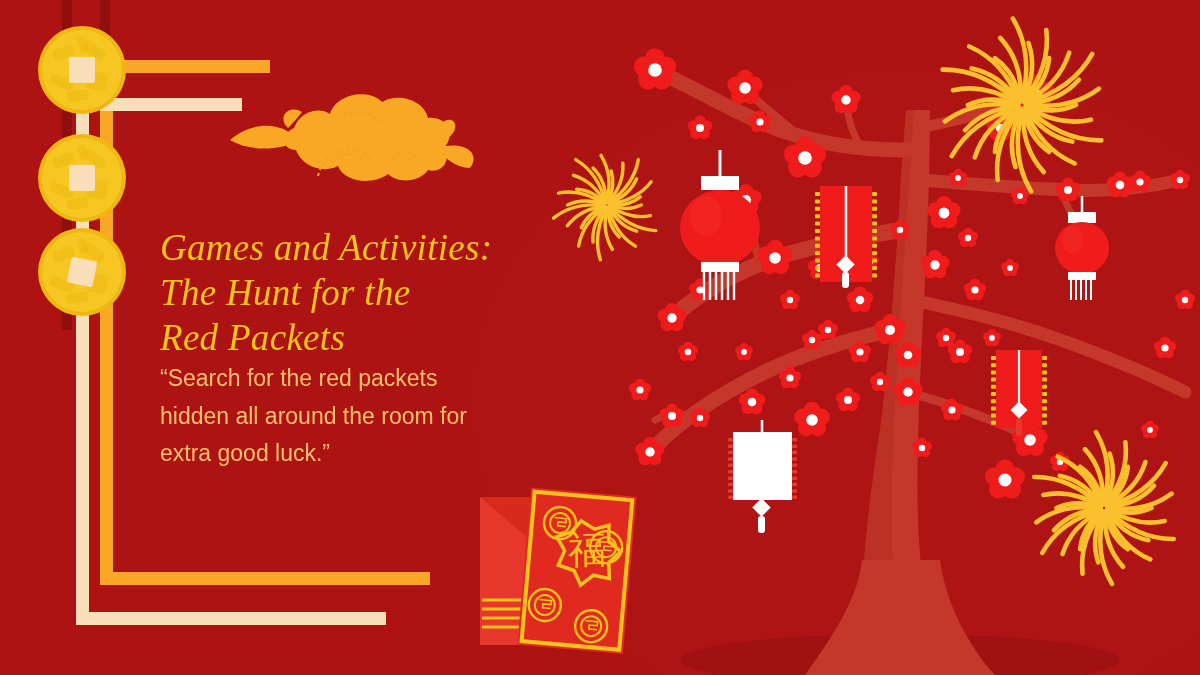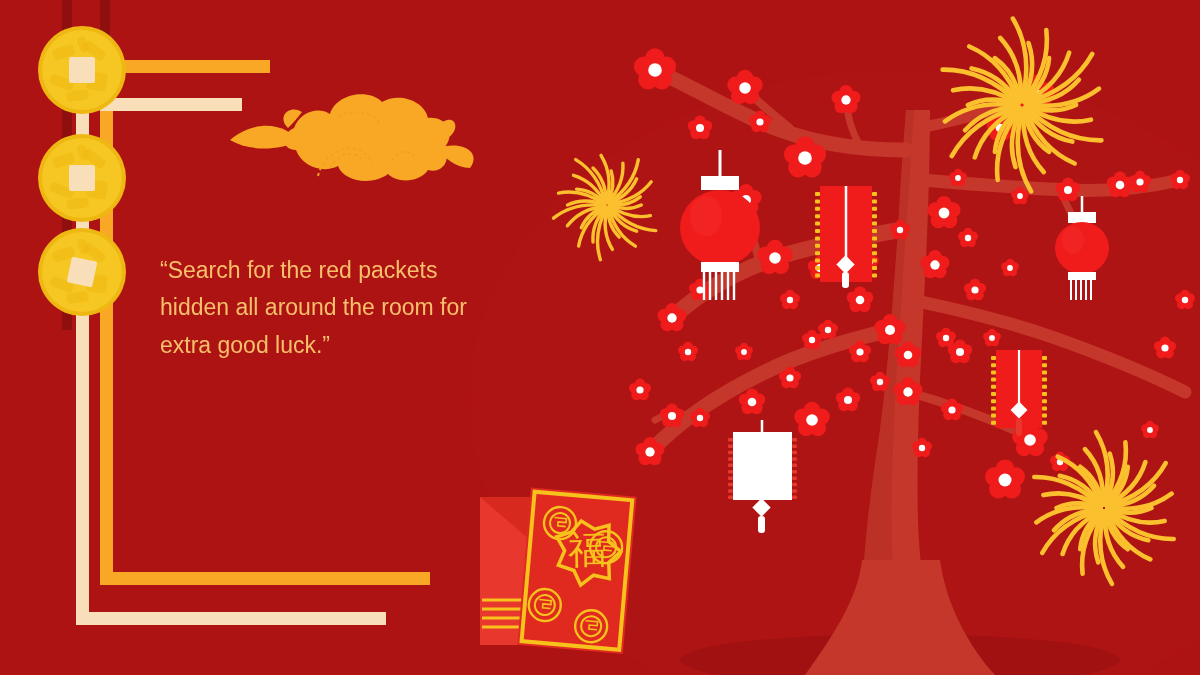--- a/index.html
+++ b/index.html
@@ -21,21 +21,20 @@
     font-family:"Liberation Serif", serif;
     font-style:italic;
     font-weight:400;
     font-size:37px;
     line-height:1.22;
     color:#F5C518;
     letter-spacing:.3px;
     white-space:pre-line;
   }
   #slide-body {
-    margin-top:27px;
     font-family:"Liberation Sans", sans-serif;
     font-size:23px;
     line-height:1.62;
     color:#F7C06A;
     white-space:pre-line;
   }
 </style>
 </head>
 <body>
 
@@ -880,18 +879,21 @@
       </g>
 
       <path d="M577 521 L591 528 L605 523 L606 539 L619 548 L608 560
                L610 576 L594 574 L582 585 L574 571 L558 567 L563 552
                L554 539 L568 533 Z" fill="none" stroke="#F7C21B" stroke-width="3.5"></path>
       <text x="586" y="562" font-family="'DejaVu Sans', sans-serif" font-size="38" fill="#F7C21B" text-anchor="middle" transform="rotate(-6 586 556)">福</text>
     </g>
   </svg>
 
   <div id="text-block">
+    <div id="slide-title">Games and Activities:
+The Hunt for the
+Red Packets</div>
     <div id="slide-body">“Search for the red packets
 hidden all around the room for
 extra good luck.”</div>
   </div>
 
 </div>
 
 </body></html>

